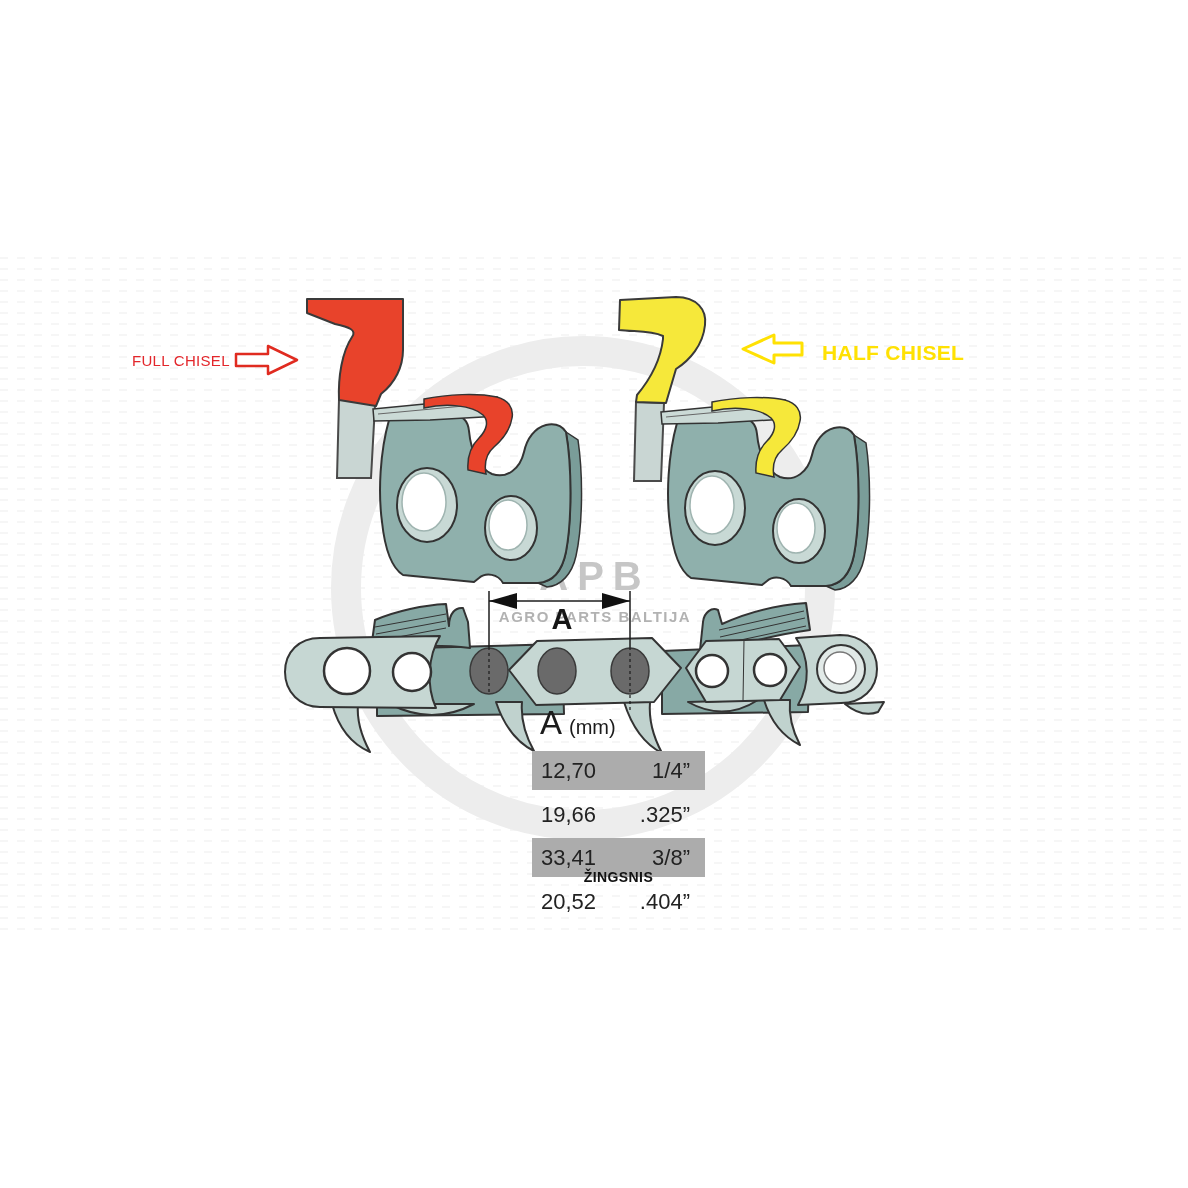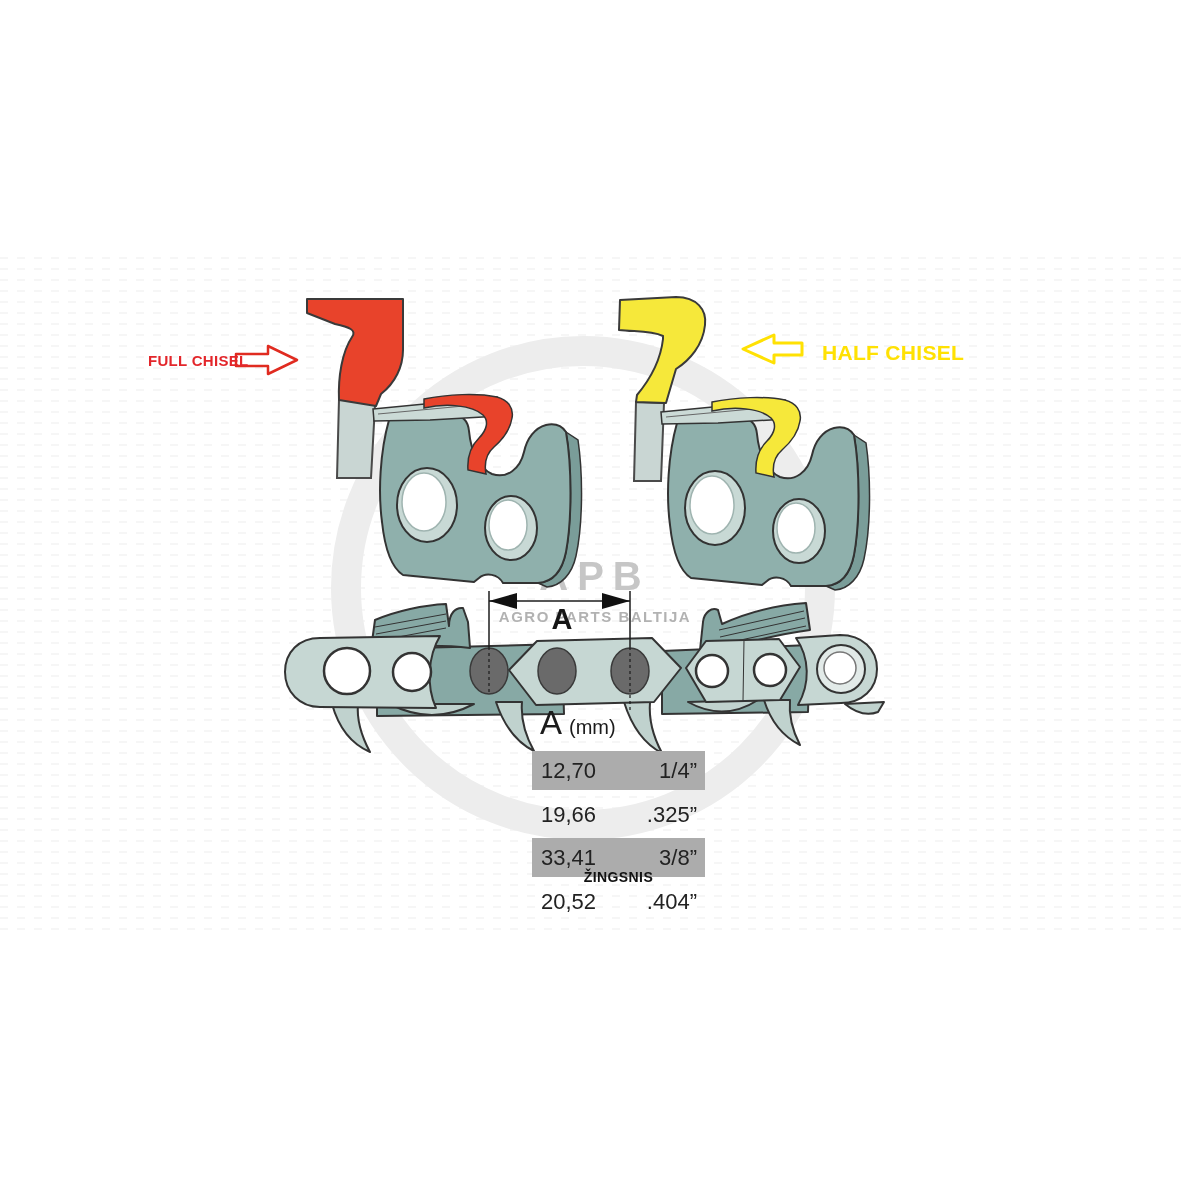--- a/index.html
+++ b/index.html
@@ -24,32 +24,32 @@
     left:450px;top:556px;width:290px;text-align:center;
     font-size:40px;font-weight:700;color:#c6c6c6;letter-spacing:9px;line-height:40px;
   }
   .wm-sub{
     left:445px;top:609px;width:300px;text-align:center;
     font-size:15px;font-weight:700;color:#b2b2b2;letter-spacing:1.5px;line-height:16px;white-space:nowrap;
   }
   
   svg.diagram{left:0;top:0;width:1188px;height:1188px;}
   
-  .label-full{left:148px;top:352px;font-size:15px;font-weight:700;color:#e3262b;letter-spacing:.3px;}
+  .label-full{left:132px;top:352px;font-size:15px;font-weight:400;color:#e3262b;letter-spacing:.3px;}
   .label-half{left:822px;top:341px;font-size:21px;font-weight:700;color:#ffe103;letter-spacing:.3px;}
   .dim-a{left:536px;top:603px;width:52px;text-align:center;font-size:29px;font-weight:700;color:#151515;}
   .pitch-header{left:540px;top:705px;display:flex;align-items:baseline;gap:7px;color:#1b1b1b;}
   .pitch-header .letter{font-size:33px;font-weight:400;line-height:36px;}
   .pitch-header .unit{font-size:20px;font-weight:400;}
   .pitch-table{left:532px;top:751px;width:173px;color:#222;}
   .pitch-row{display:flex;justify-content:space-between;align-items:center;height:39px;margin-bottom:4.5px;
     font-size:22px;line-height:23px;}
   .pitch-row.gray{background:#acacac;}
   .cell-mm{padding-left:9px;}
-  .cell-inch{padding-right:8px;text-align:right;}
+  .cell-inch{padding-right:15px;text-align:right;}
   .caption{left:532px;top:869px;width:173px;text-align:center;font-size:14px;font-weight:700;color:#111;letter-spacing:.4px;}
 </style>
 </head>
 <body>
 
 <div class="stage">
 
   <div class="abs texture"></div>
   <div class="abs ring"></div>
   <div class="abs wm-logo">APB</div>

